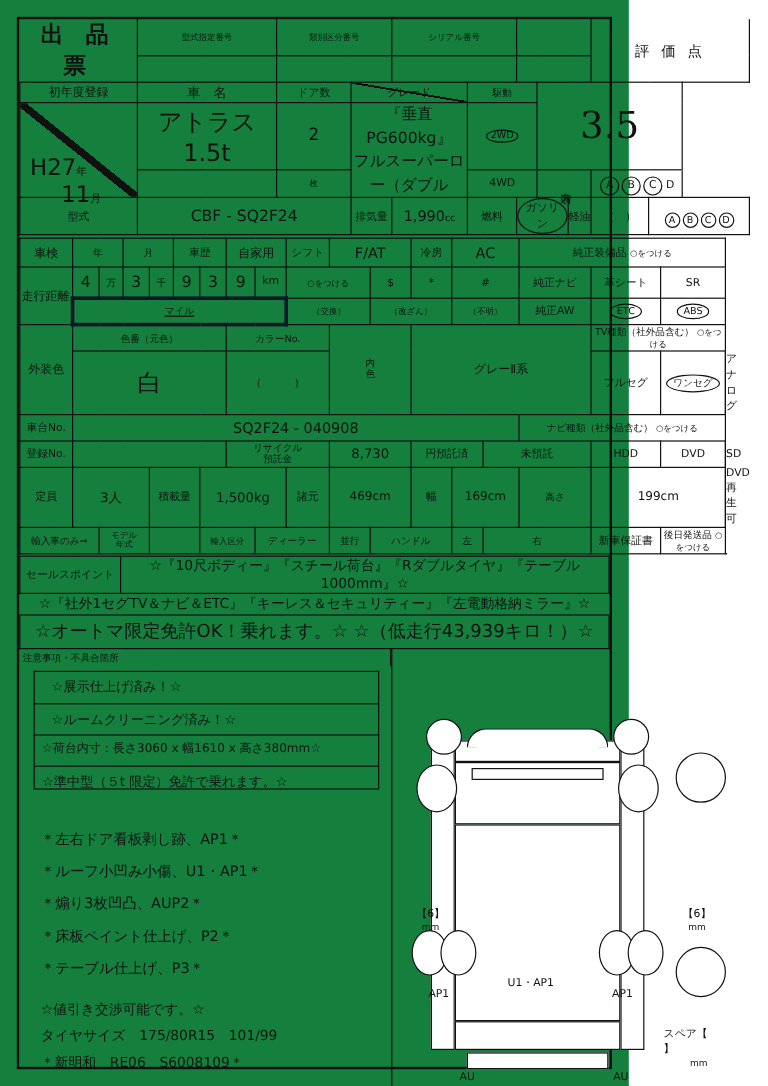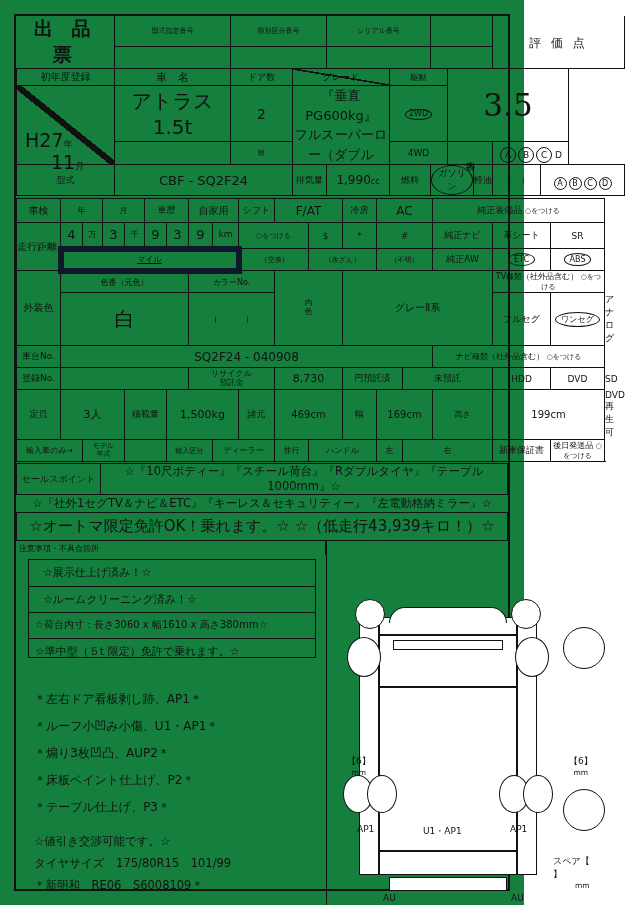--- a/index.html
+++ b/index.html
@@ -244,21 +244,21 @@
       <td class="c s7" colspan="2">○をつける</td>
       <td class="c s9">$</td>
       <td class="c s9">*</td>
       <td class="c s9" colspan="2">#</td>
       <td class="c s9">純正ナビ</td>
       <td class="c s9">革シート</td>
       <td class="c s9">SR</td>
     </tr>
 
     <tr style="height:22px">
-      <td class="c s8" colspan="8" style="border:6px solid #0f172a;text-decoration:underline;">
+      <td class="c s8" colspan="8" style="border:3px solid #0f172a;text-decoration:underline;">
         <span>マイル</span>
       </td>
       <td class="c s7" colspan="2">（交換）</td>
       <td class="c s7" colspan="2">（改ざん）</td>
       <td class="c s7" colspan="2">（不明）</td>
       <td class="c s9">
         <span>純正AW</span>
       </td>
       <td class="c s9">
         <span class="oval s8">ETC</span>
@@ -440,21 +440,21 @@
       <div class="dg tire" style="left:16px;top:234px;width:30px;height:38px;"></div>
       <div class="dg tire" style="left:40px;top:234px;width:30px;height:38px;"></div>
       <div class="dg tire" style="left:172px;top:234px;width:30px;height:38px;"></div>
       <div class="dg tire" style="left:196px;top:234px;width:30px;height:38px;"></div>
 
       <div class="dg tire" style="left:236px;top:86px;width:42px;height:42px;"></div>
       <div class="dg tire" style="left:236px;top:248px;width:42px;height:42px;"></div>
 
       <div class="lbl" style="left:30px;top:283px;">AP1</div>
       <div class="lbl" style="left:183px;top:283px;">AP1</div>
-      <div class="lbl" style="left:96px;top:284px;">U1・AP1</div>
+      <div class="lbl" style="left:96px;top:272px;">U1・AP1</div>
       <div class="lbl" style="left:120px;top:369px;">P2</div>
       <div class="lbl" style="left:56px;top:352px;">AU</div>
       <div class="lbl" style="left:56px;top:364px;">P2</div>
       <div class="lbl" style="left:184px;top:352px;">AU</div>
       <div class="lbl" style="left:184px;top:364px;">P2</div>
 
       <div class="lbl2" style="left:20px;top:214px;text-align:center;">
         <span class="s9">【6】</span><br>
         <span>mm</span>
       </div>

